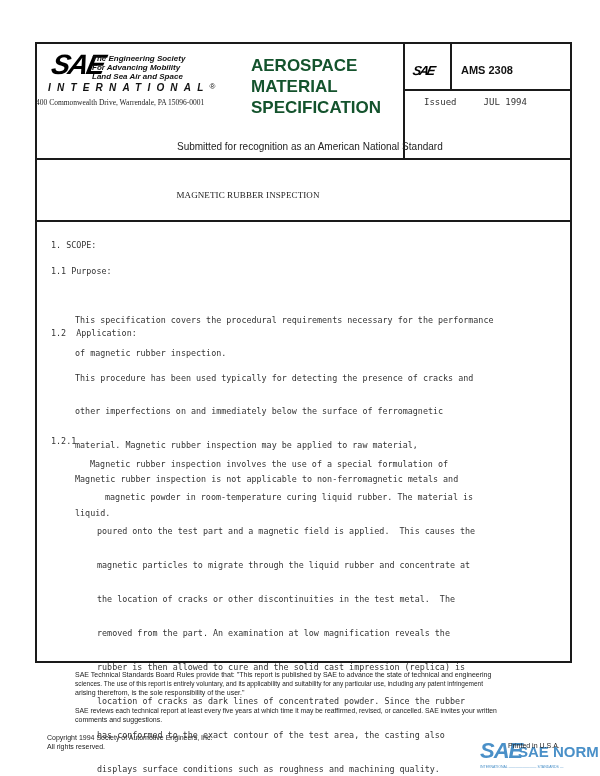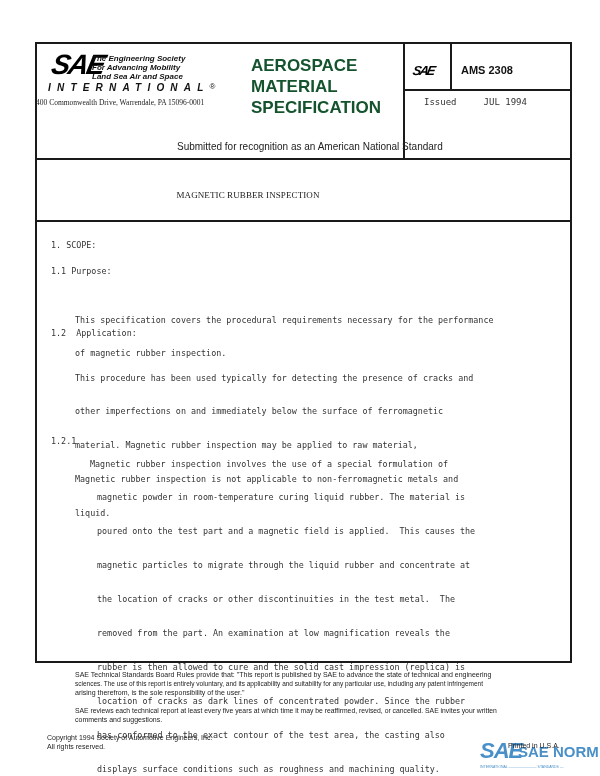--- a/index.html
+++ b/index.html
@@ -74,21 +74,21 @@
   <div>This procedure has been used typically for detecting the presence of cracks and</div>
   <div>other imperfections on and immediately below the surface of ferromagnetic</div>
   <div>material. Magnetic rubber inspection may be applied to raw material,</div>
   <div>Magnetic rubber inspection is not applicable to non-ferromagnetic metals and</div>
   <div>liquid.</div>
 </div>
 
 <div class="abs body-text" style="left:51px; top:436px;">1.2.1</div>
 <div class="abs body-text" style="left:90px; top:436px;">
   <div>Magnetic rubber inspection involves the use of a special formulation of</div>
-  <div style="padding-left:7px;">magnetic powder in room-temperature curing liquid rubber. The material is</div>
+  <div style="padding-left:7px;margin-left:8px;">magnetic powder in room-temperature curing liquid rubber. The material is</div>
   <div style="padding-left:7px;">poured onto the test part and a magnetic field is applied.  This causes the</div>
   <div style="padding-left:7px;">magnetic particles to migrate through the liquid rubber and concentrate at</div>
   <div style="padding-left:7px;">the location of cracks or other discontinuities in the test metal.  The</div>
   <div style="padding-left:7px;">removed from the part. An examination at low magnification reveals the</div>
   <div style="padding-left:7px;">rubber is then allowed to cure and the solid cast impression (replica) is</div>
   <div style="padding-left:7px;">location of cracks as dark lines of concentrated powder. Since the rubber</div>
   <div style="padding-left:7px;">has conformed to the exact contour of the test area, the casting also</div>
   <div style="padding-left:7px;">displays surface conditions such as roughness and machining quality.</div>
 </div>
 

